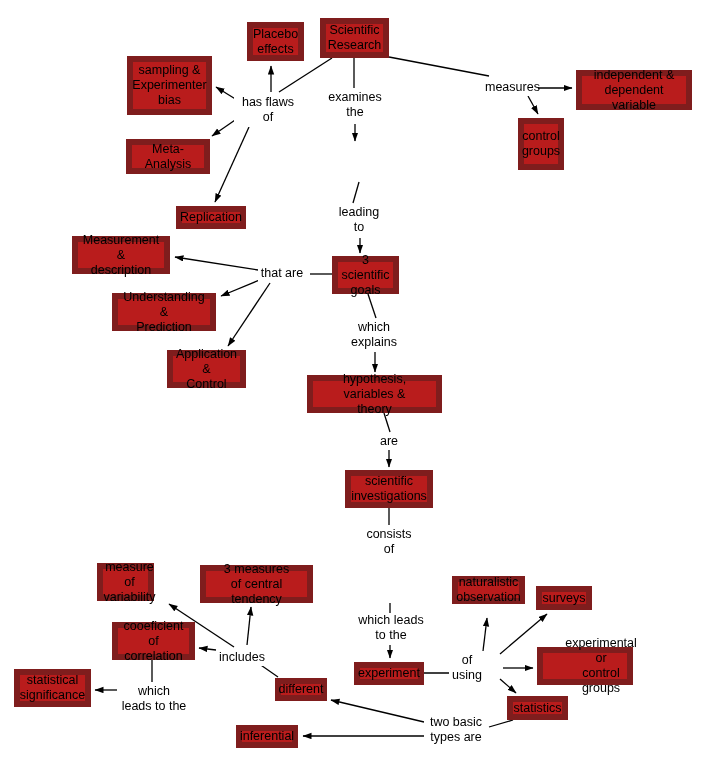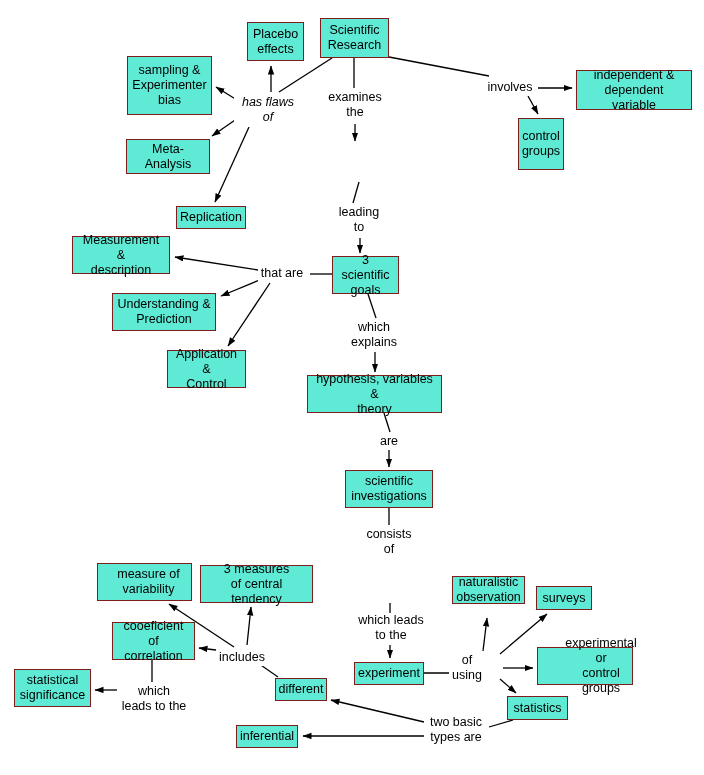--- a/index.html
+++ b/index.html
@@ -20,22 +20,22 @@
     position: absolute;
     left: 0;
     top: 0;
     width: 704px;
     height: 775px;
     pointer-events: none;
   }
   .node {
     position: absolute;
     box-sizing: border-box;
-    border: 1px solid #7f1d1d;
-    background: #5eead4;
+    border: 6px solid #7f1d1d;
+    background: #b91c1c;
     color: #000000;
     font-size: 12.5px;
     line-height: 15px;
     text-align: center;
     display: flex;
     align-items: center;
     justify-content: center;
     padding: 2px 4px;
     white-space: pre-line;
     z-index: 2;
@@ -161,43 +161,43 @@
   <div class="node" style="left:72px;top:236px;width:98px;height:38px;">Measurement &amp;
 description</div>
   <div class="node" style="left:112px;top:293px;width:104px;height:38px;">Understanding &amp;
 Prediction</div>
   <div class="node" style="left:167px;top:350px;width:79px;height:38px;">Application &amp;
 Control</div>
   <div class="node" style="left:307px;top:375px;width:135px;height:38px;">hypothesis, variables &amp;
 theory</div>
   <div class="node" style="left:345px;top:470px;width:88px;height:38px;">scientific
 investigations</div>
-  <div class="node" style="left:97px;top:563px;width:95px;height:38px;padding-left:12px;">measure of
+  <div class="node" style="left:97px;top:563px;width:57px;height:38px;padding-left:12px;">measure of
 variability</div>
   <div class="node" style="left:200px;top:565px;width:113px;height:38px;">3 measures
 of central tendency</div>
   <div class="node" style="left:112px;top:622px;width:83px;height:38px;">cooeficient of
 correlation</div>
   <div class="node" style="left:14px;top:669px;width:77px;height:38px;">statistical
 significance</div>
   <div class="node" style="left:275px;top:678px;width:52px;height:23px;">different</div>
   <div class="node" style="left:236px;top:725px;width:62px;height:23px;">inferential</div>
   <div class="node" style="left:354px;top:662px;width:70px;height:23px;">experiment</div>
   <div class="node" style="left:452px;top:576px;width:73px;height:28px;">naturalistic
 observation</div>
   <div class="node" style="left:536px;top:586px;width:56px;height:24px;">surveys</div>
   <div class="node" style="left:537px;top:647px;width:96px;height:38px;padding-left:36px;">experimental or
 control groups</div>
   <div class="node" style="left:507px;top:696px;width:61px;height:24px;">statistics</div>
 
-  <div class="label" style="left:234px;top:95px;width:68px;height:32px;font-style:italic;">has flaws
+  <div class="label" style="left:234px;top:95px;width:68px;height:32px;">has flaws
 of</div>
   <div class="label" style="left:324px;top:90px;width:62px;height:32px;">examines
 the</div>
-  <div class="label" style="left:484px;top:80px;width:52px;height:16px;">involves</div>
+  <div class="label" style="left:484px;top:80px;width:52px;height:16px;">measures</div>
   <div class="label" style="left:334px;top:205px;width:50px;height:32px;">leading
 to</div>
   <div class="label" style="left:258px;top:266px;width:48px;height:16px;">that are</div>
   <div class="label" style="left:348px;top:320px;width:52px;height:32px;">which
 explains</div>
   <div class="label" style="left:377px;top:434px;width:24px;height:16px;">are</div>
   <div class="label" style="left:362px;top:527px;width:54px;height:32px;">consists
 of</div>
   <div class="label" style="left:216px;top:650px;width:52px;height:16px;">includes</div>
   <div class="label" style="left:117px;top:684px;width:74px;height:32px;">which

